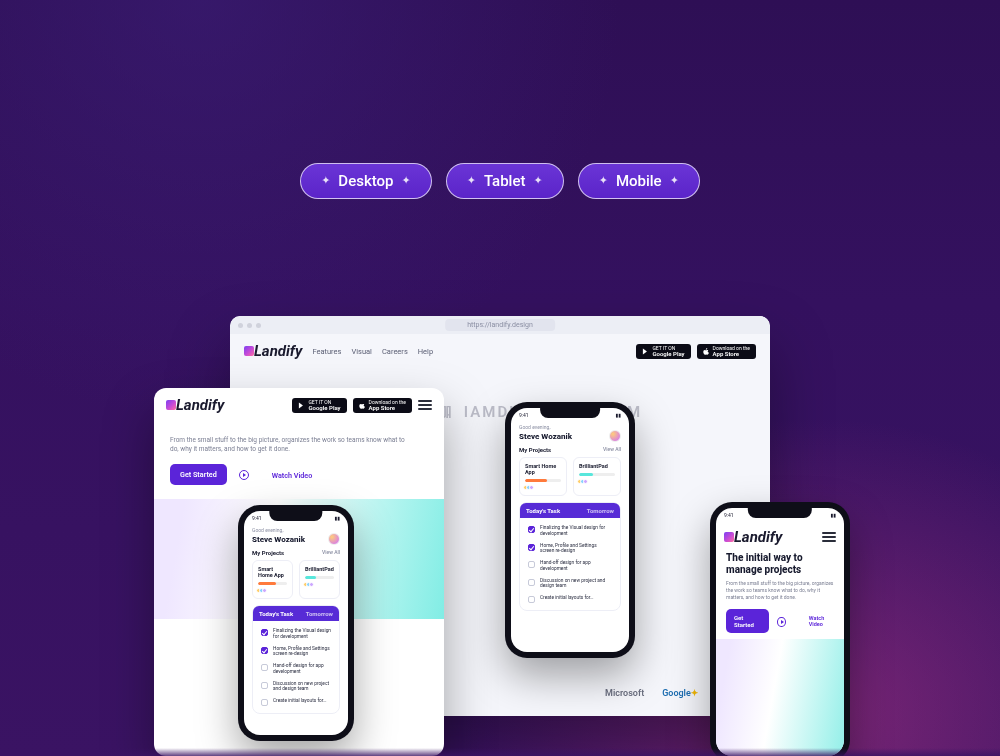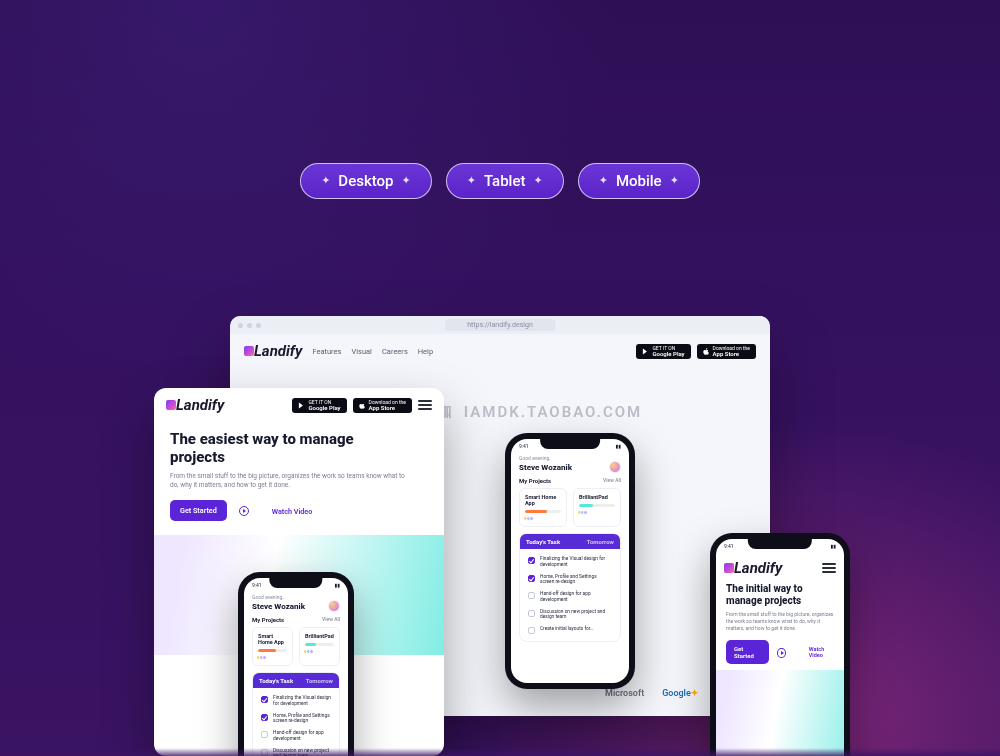--- a/index.html
+++ b/index.html
@@ -79,21 +79,21 @@
                  padding:6px 10px; border-radius:5px; display:inline-block; }
   .link-video { display:flex; align-items:flex-end; gap:23px; color:#5b24d9; font-size:7.2px; font-weight:600; }
   .play { width:10px;height:10px;border:1.4px solid #5b24d9;border-radius:50%; position:relative; }
   .play::after{content:"";position:absolute;left:3px;top:2px;border-left:3px solid #5b24d9;
                border-top:2px solid transparent;border-bottom:2px solid transparent;}
   .t-grad { height:120px; margin-top:10px;
             background:linear-gradient(100deg,#efe7ff 10%,#ffffff 40%,#58e7dc 120%); position:relative; }
 
   
   .phone { position:absolute; border-radius:22px; background:#0e0e18;
-           box-shadow:0 18px 40px rgba(0,0,0,.35); padding:6px;margin-top:31px; }
+           box-shadow:0 18px 40px rgba(0,0,0,.35); padding:6px; }
   .phone-screen { width:100%; height:100%; background:#ffffff; border-radius:16px; overflow:hidden; }
   .notch { position:absolute; top:6px; left:50%; transform:translateX(-50%);
            width:46%; height:10px; background:#0e0e18; border-radius:0 0 8px 8px; }
   .p-status { display:flex; justify-content:space-between; padding:4px 8px 0; font-size:5px; color:#1a1a2e; }
   .p-head { padding:6px 8px 0; }
   .p-sub { font-size:5px; color:#8b8fa3; }
   .p-name { font-size:8px; font-weight:800; color:#171a2e; display:flex; justify-content:space-between; align-items:center; }
   .avatar { width:12px;height:12px;border-radius:50%;
             background:radial-gradient(circle at 30% 30%,#ffce7a,#d06bff); border:1px solid #eee; }
   .p-sec { padding:4px 8px; font-size:6px; font-weight:700; color:#1b1d30; display:flex; justify-content:space-between; }
@@ -304,23 +304,20 @@
           <span class="bt"><span>Download on the</span><b>App Store</b></span>
         </span>
         <span class="burger">
             <span></span>
             <span></span>
             <span></span>
           </span>
       </span>
     </div>
     <div class="t-hero">
-      <div class="t-h1">
-        <span>The easiest way to manage</span> <span>projects</span>
-      </div>
       <p class="t-sub">From the small stuff to the big picture, organizes the work so teams know what to do, why it matters, and how to get it done.</p>
       <div class="t-cta">
         <span class="btn-primary">Get Started</span>
         <span class="link-video">
           <span class="play"></span>
           <span>Watch Video</span>
         </span>
       </div>
     </div>
     <div class="t-grad">

